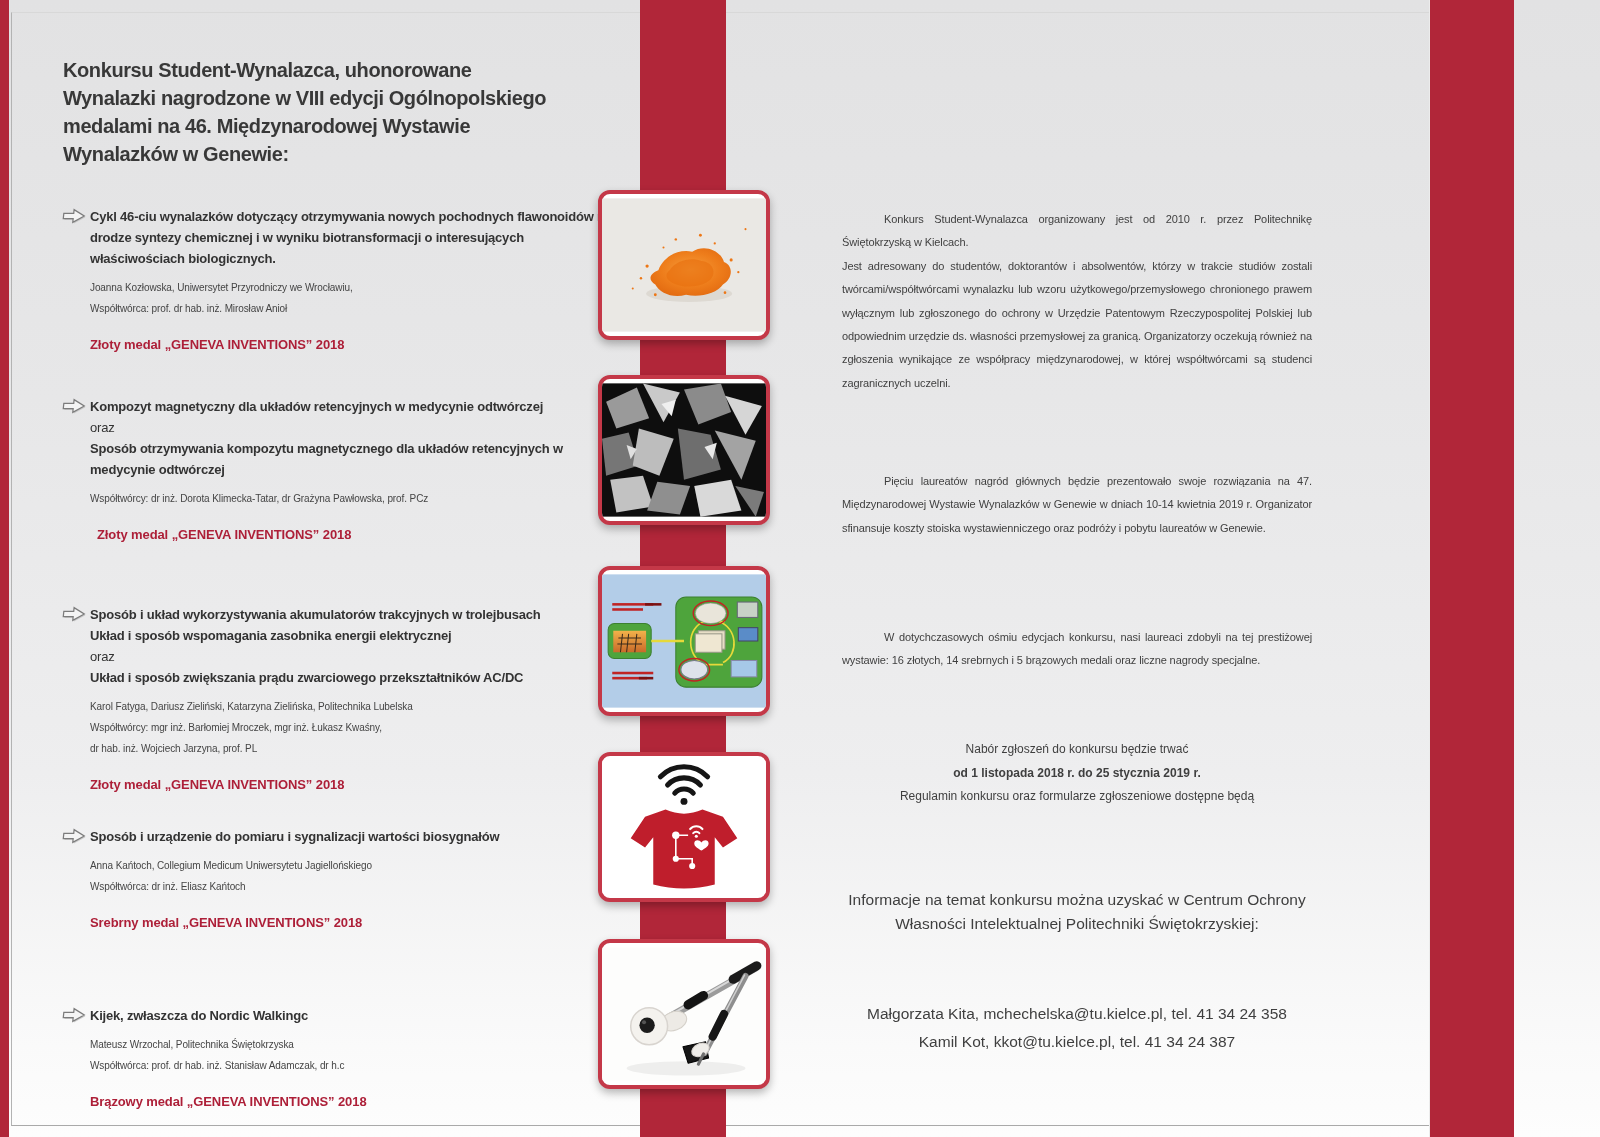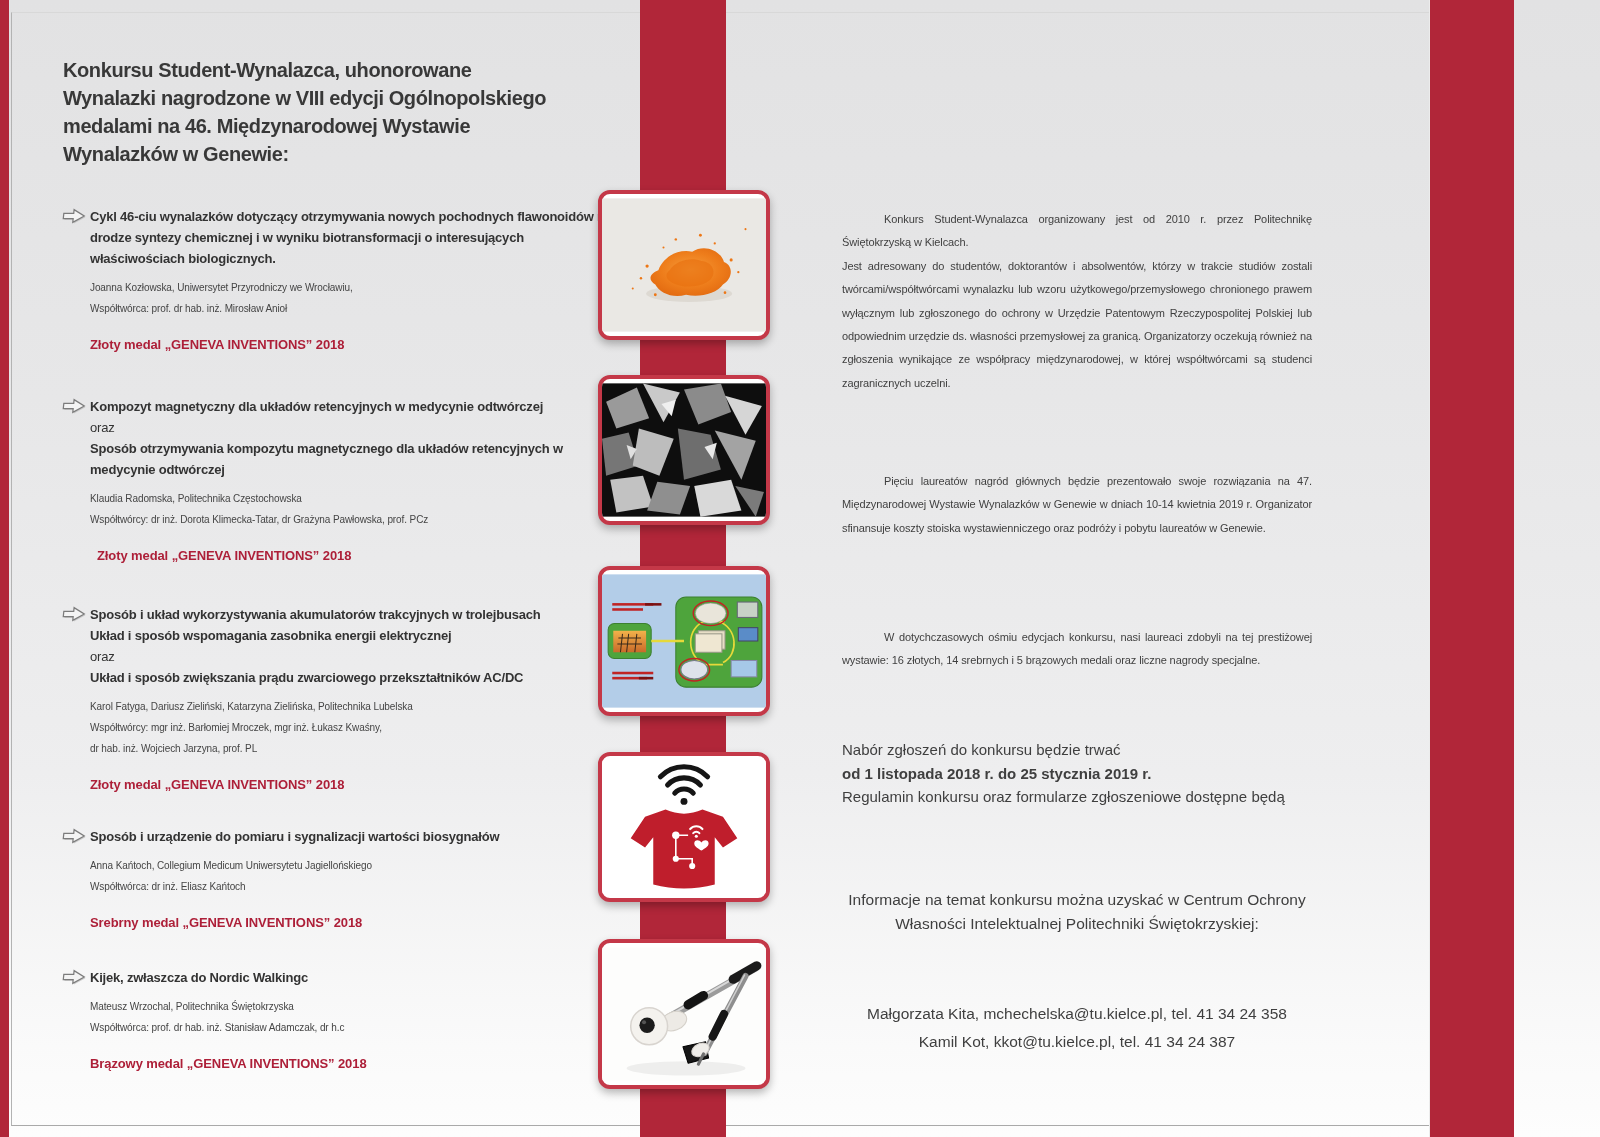--- a/index.html
+++ b/index.html
@@ -29,21 +29,21 @@
     border-radius:12px;background:#fff;box-shadow:0 4px 9px rgba(0,0,0,0.28);overflow:hidden;}
   .frame svg{display:block;width:100%;height:100%;}
   .f1{top:190px}.f2{top:375px}.f3{top:566px}.f4{top:752px}.f5{top:939px}
 
   
   .right-col{position:absolute;left:842px;width:470px;color:#3f3f3f;}
   .r-head{top:63px;text-align:center;font-size:20px;line-height:30px;font-weight:700;color:#333;letter-spacing:-0.3px;}
   .r-par{font-size:11px;line-height:23.4px;text-align:justify;letter-spacing:-0.1px;}
   .indent{text-indent:42px;}
   .p1{top:208px}.p2{top:470px}.p3{top:626px}
-  .signup{top:738px;font-size:15px;line-height:23.5px;}
+  .signup{top:738px;text-align:center;font-size:12px;line-height:23.5px;}
   .info{top:888px;text-align:center;font-size:15.5px;line-height:23.5px;}
   .contacts{top:1000px;text-align:center;font-size:15.5px;line-height:27.5px;}
   .bold{font-weight:700;}
   .ital{font-style:italic;}
 </style>
 </head>
 <body>
 
 <div class="canvas">
   <div class="page-frame"></div>
@@ -81,21 +81,20 @@
           <g transform="skewX(-6)">
             <path d="M5 7 L16 7 L16 3 L28 10 L16 17 L16 13 L5 13 Z" transform="translate(1.4,1.4)" fill="#b9b9b9" opacity="0.7"></path>
             <path d="M5 7 L16 7 L16 3 L28 10 L16 17 L16 13 L5 13 Z" fill="#f4f4f4" stroke="#7c7c7c" stroke-width="1.4"></path>
           </g>
         </svg>
     </span>
     <div class="t t-b">Kompozyt magnetyczny dla układów retencyjnych w medycynie odtwórczej</div>
     <div class="t">oraz</div>
     <div class="t t-b">Sposób otrzymywania kompozytu magnetycznego dla układów retencyjnych w medycynie odtwórczej</div>
     <div class="authors">
-      <div class="author-line">Klaudia Radomska, Politechnika Częstochowska</div>
       <div class="author-line">Współtwórcy: dr inż. Dorota Klimecka-Tatar, dr Grażyna Pawłowska, prof. PCz</div>
     </div>
     <div class="medal" style="margin-left:7px">Złoty medal „GENEVA INVENTIONS” 2018</div>
   </article>
 
   <article class="item" style="top:604px">
     <span class="arrow">
       <svg viewBox="0 0 30 20">
           <g transform="skewX(-6)">
             <path d="M5 7 L16 7 L16 3 L28 10 L16 17 L16 13 L5 13 Z" transform="translate(1.4,1.4)" fill="#b9b9b9" opacity="0.7"></path>
@@ -125,21 +124,21 @@
         </svg>
     </span>
     <div class="t t-b">Sposób i urządzenie do pomiaru i sygnalizacji wartości biosygnałów</div>
     <div class="authors">
       <div class="author-line">Anna Kańtoch, Collegium Medicum Uniwersytetu Jagiellońskiego</div>
       <div class="author-line">Współtwórca: dr inż. Eliasz Kańtoch</div>
     </div>
     <div class="medal">Srebrny medal „GENEVA INVENTIONS” 2018</div>
   </article>
 
-  <article class="item" style="top:967px">
+  <article class="item" style="top:1005px">
     <span class="arrow">
       <svg viewBox="0 0 30 20">
           <g transform="skewX(-6)">
             <path d="M5 7 L16 7 L16 3 L28 10 L16 17 L16 13 L5 13 Z" transform="translate(1.4,1.4)" fill="#b9b9b9" opacity="0.7"></path>
             <path d="M5 7 L16 7 L16 3 L28 10 L16 17 L16 13 L5 13 Z" fill="#f4f4f4" stroke="#7c7c7c" stroke-width="1.4"></path>
           </g>
         </svg>
     </span>
     <div class="t t-b">Kijek, zwłaszcza do Nordic Walkingc</div>
     <div class="authors">

